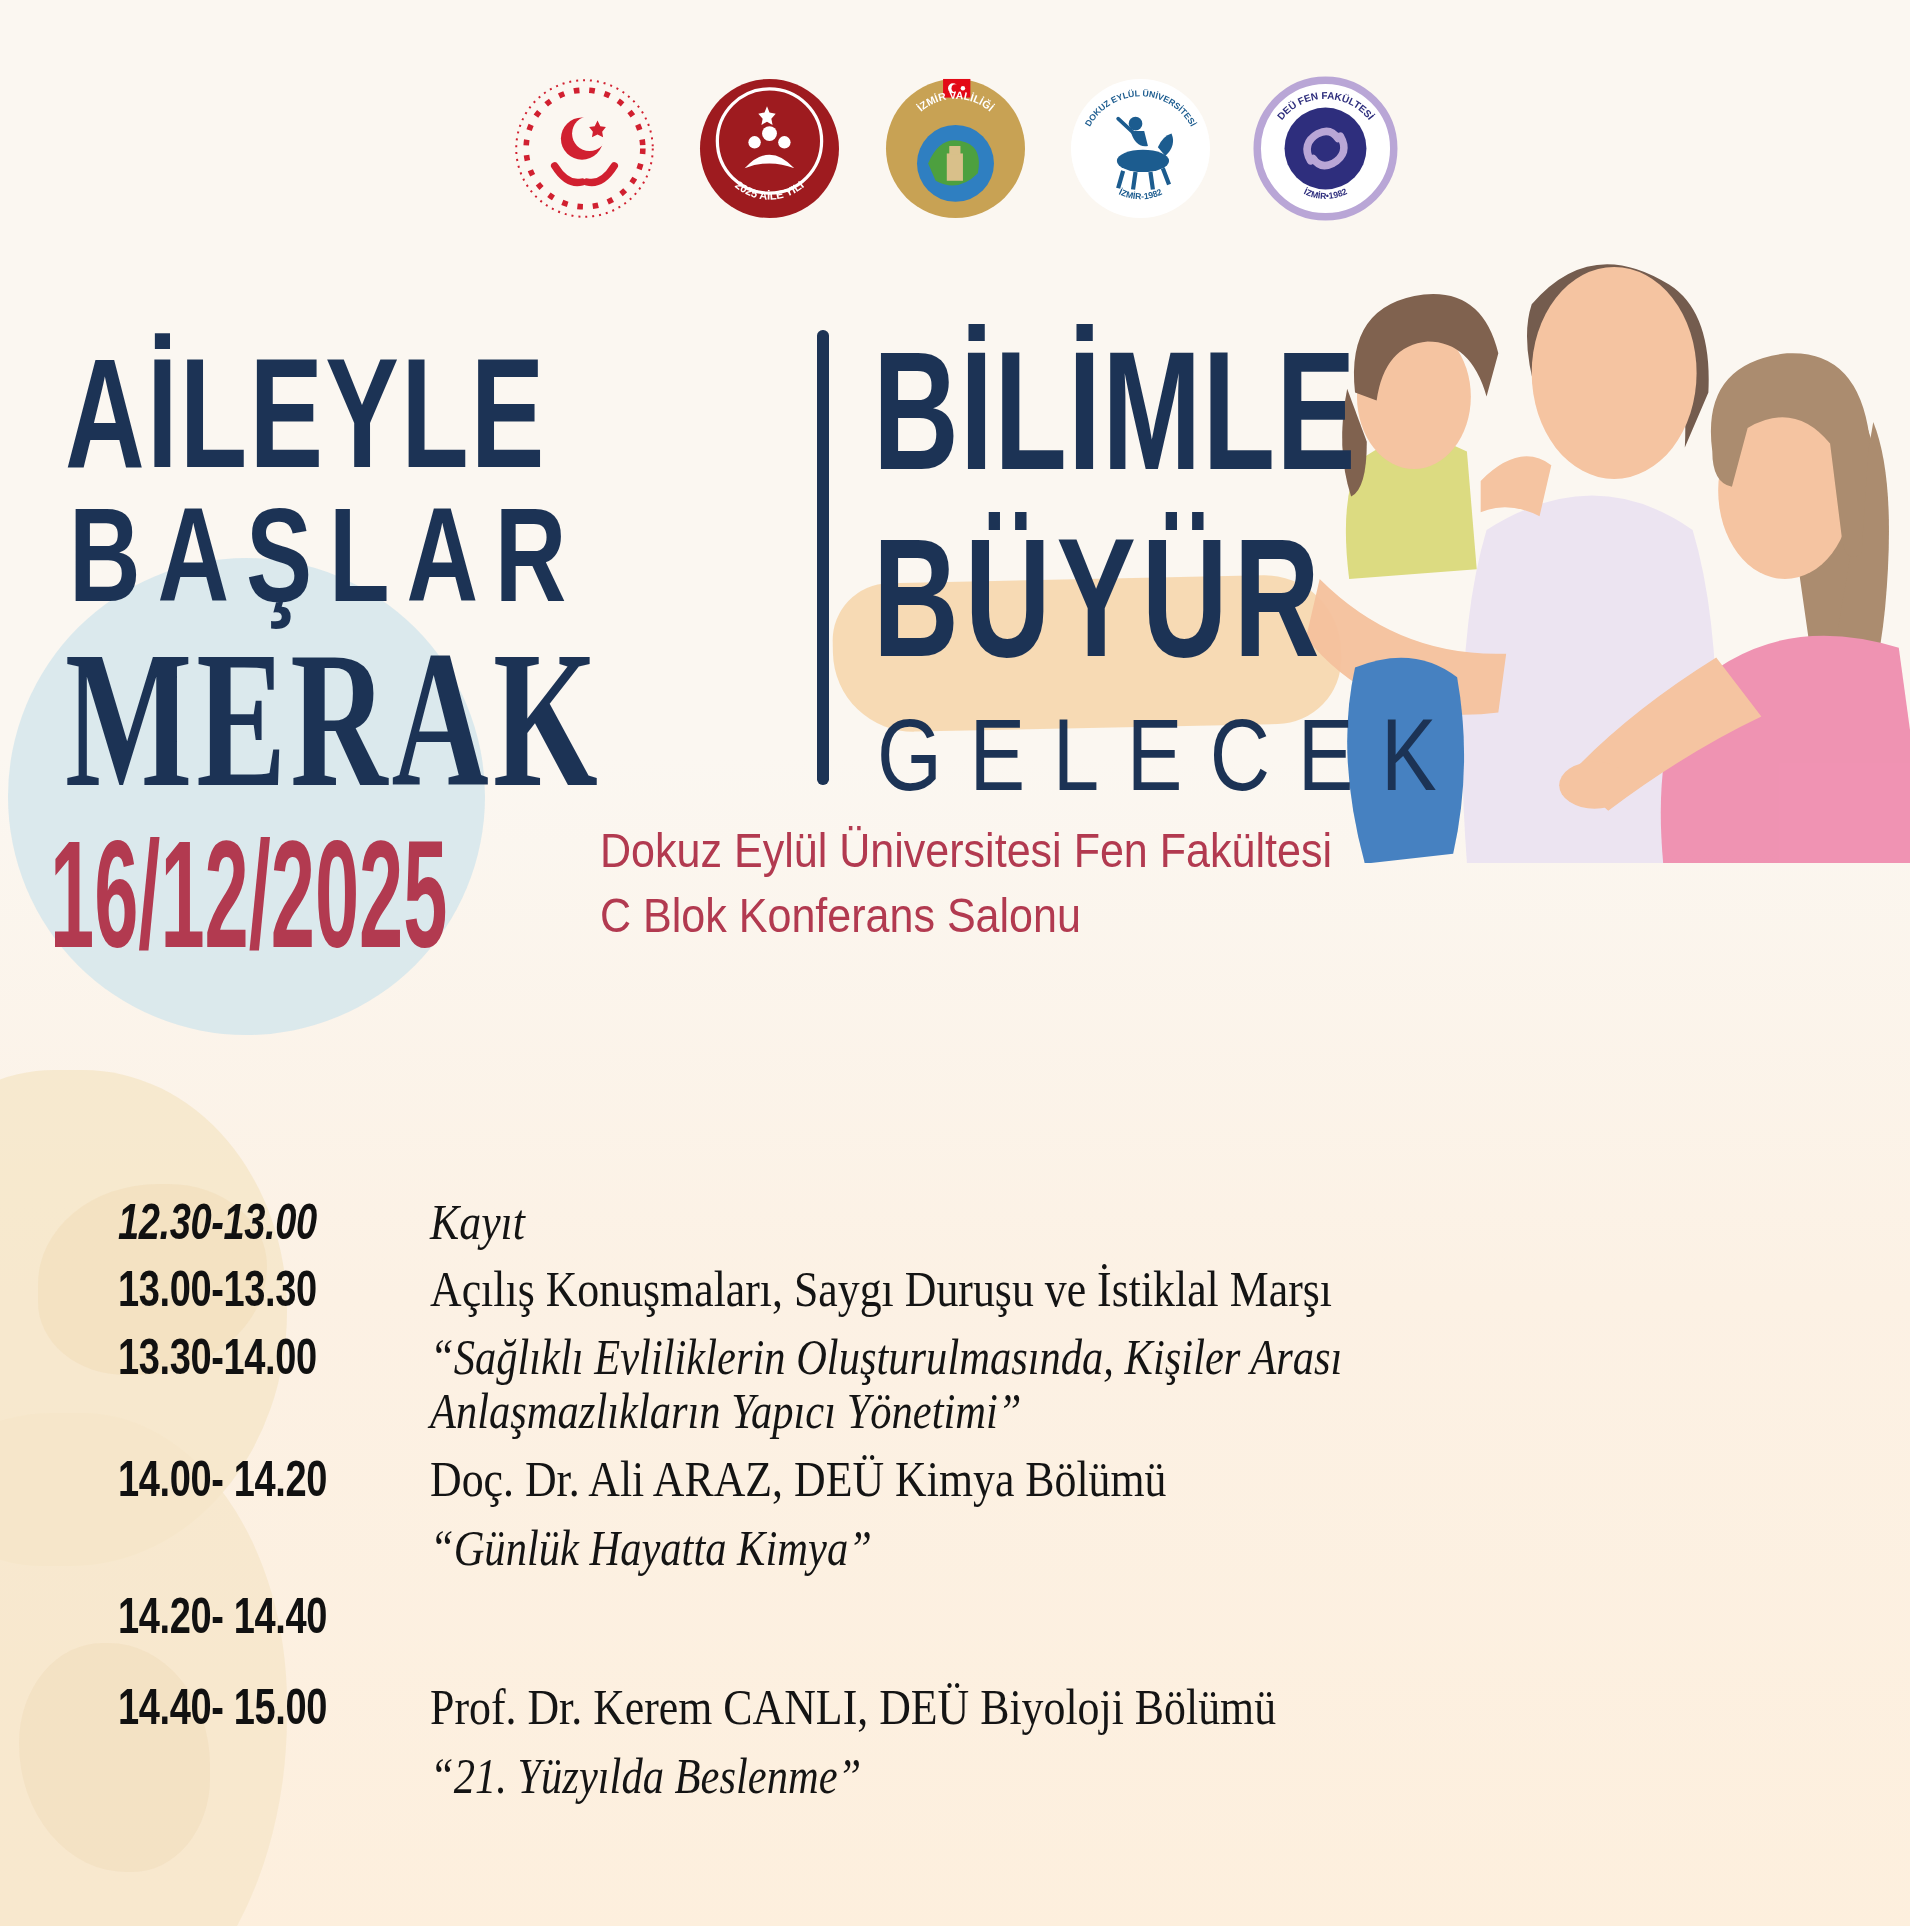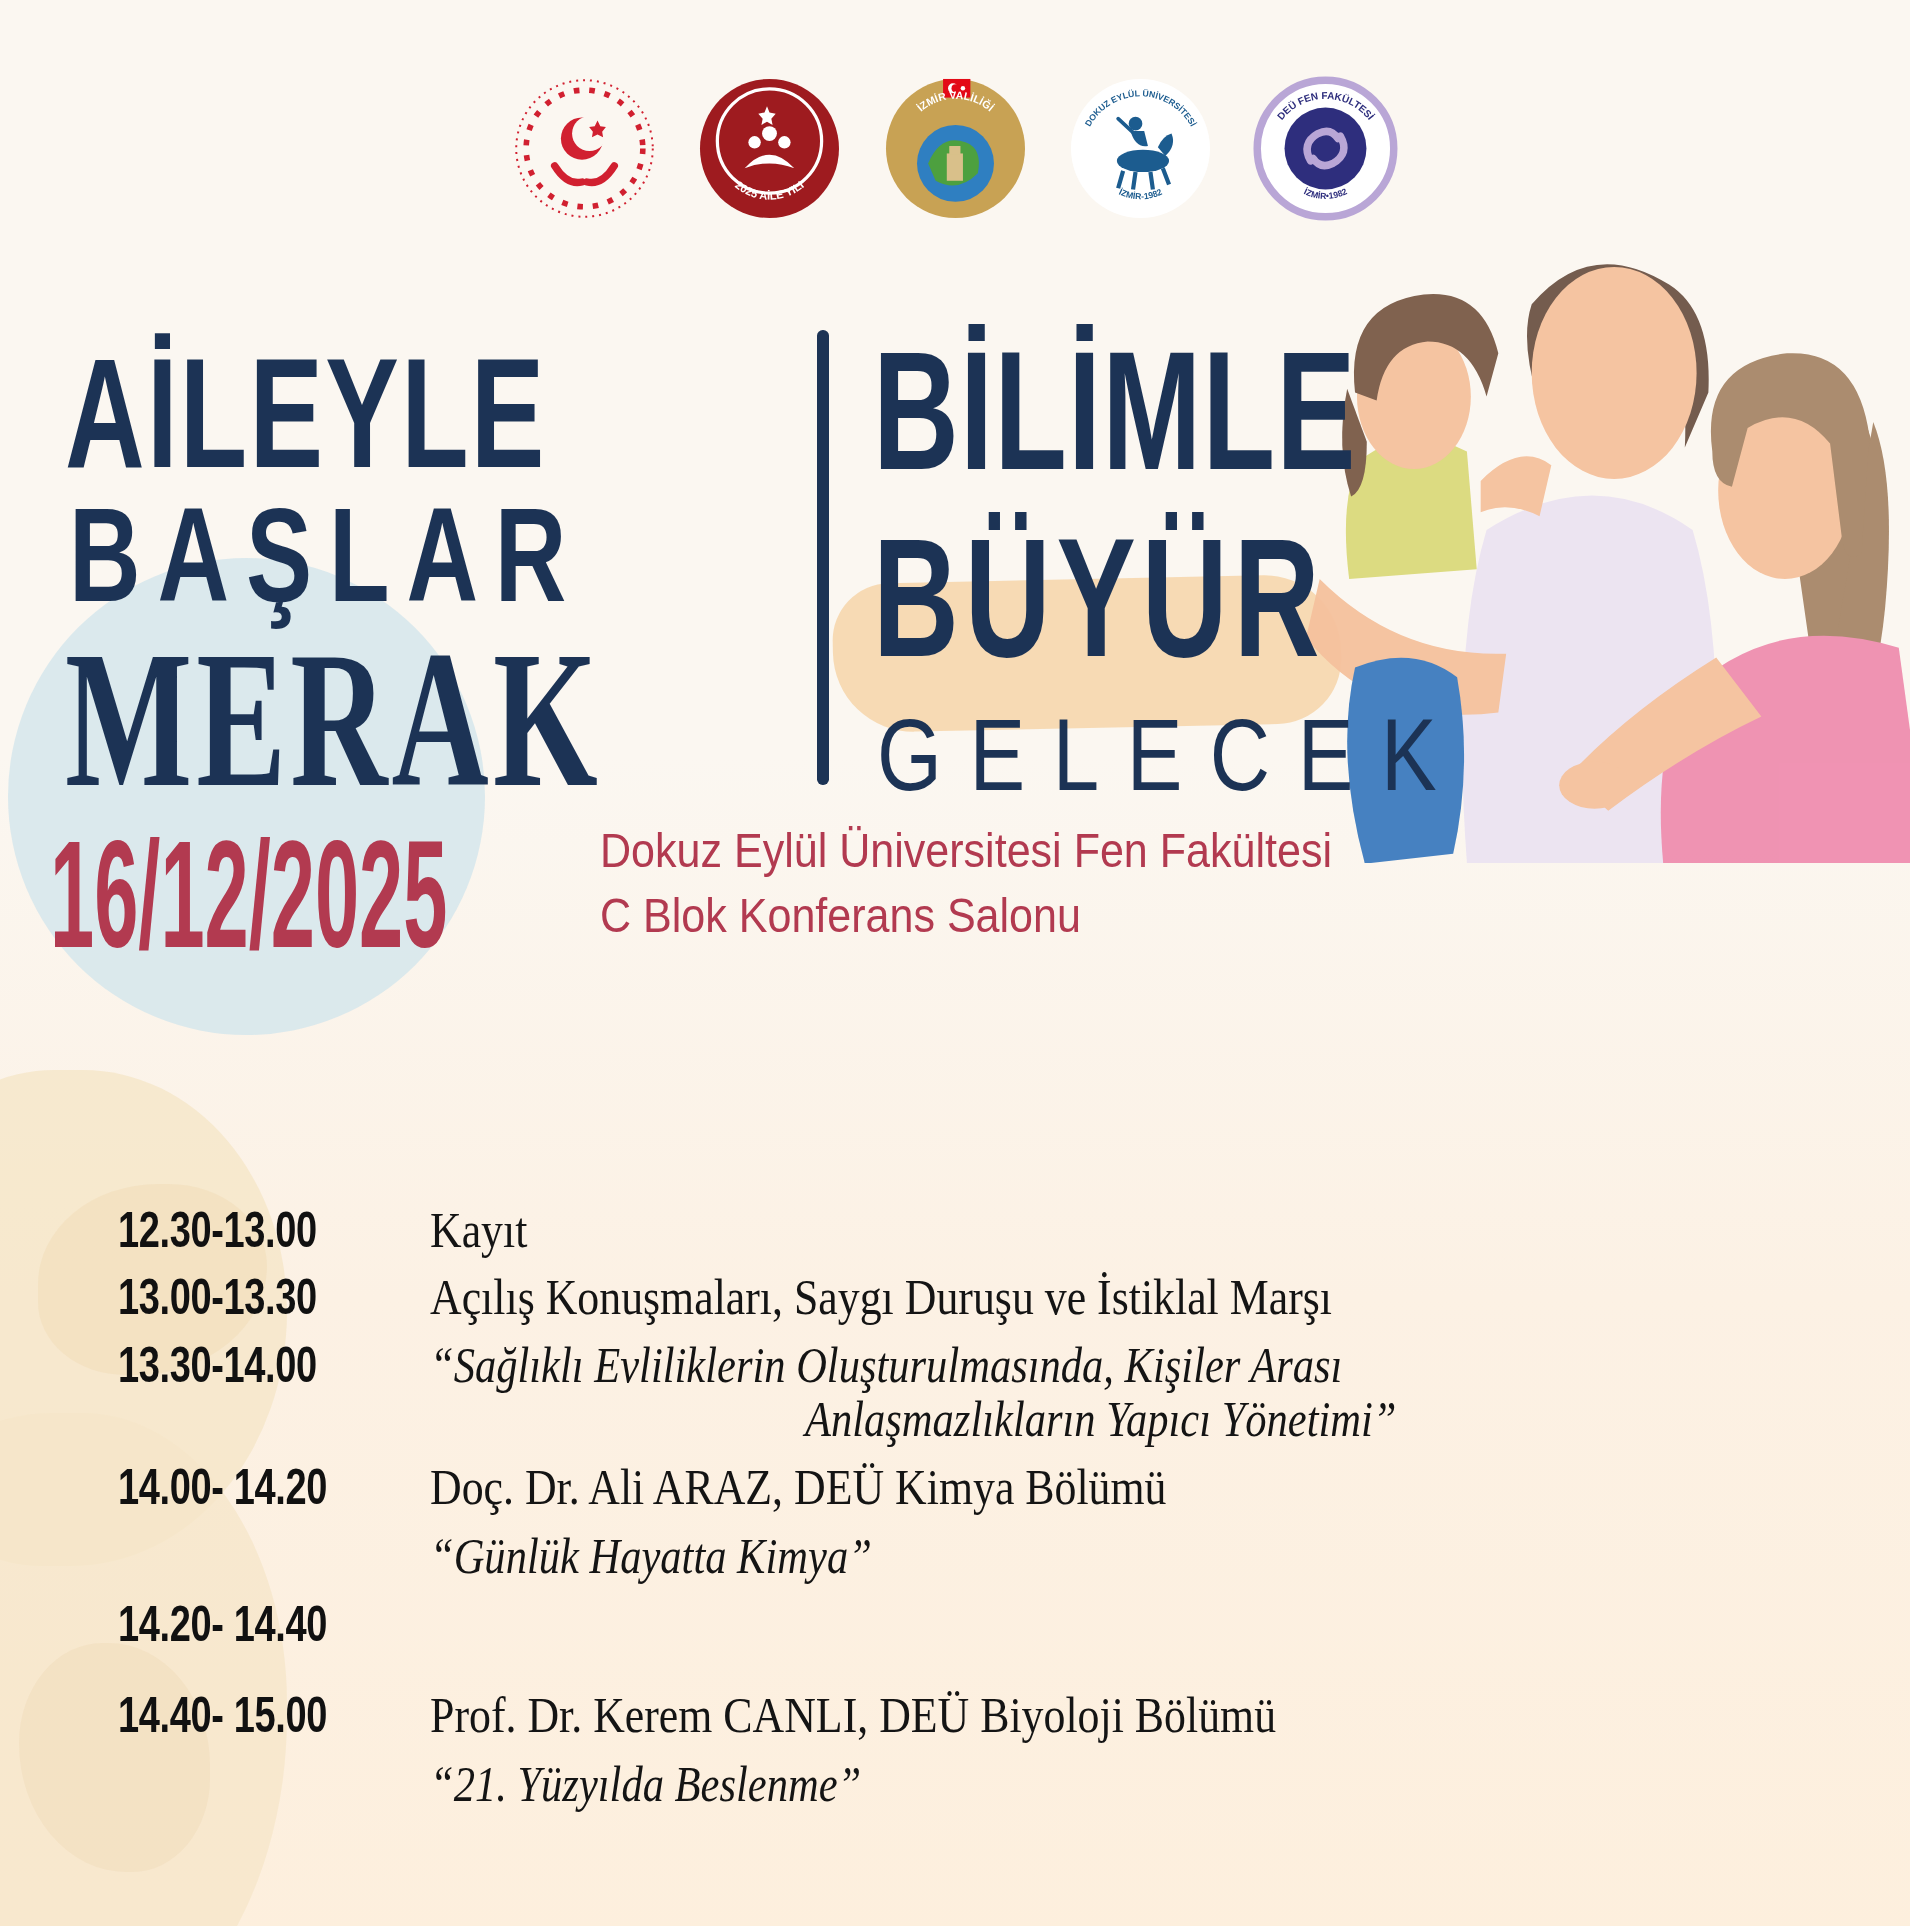--- a/index.html
+++ b/index.html
@@ -41,30 +41,30 @@
   .date{position:absolute;left:2.6vw;top:42.3vw;font-size:6.6vw;font-weight:700;color:var(--crimson);white-space:nowrap;transform:scale(.63,1.2);transform-origin:0 0;z-index:2;}
   .venue{position:absolute;left:31.4vw;top:42.9vw;font-size:2.3vw;line-height:1.34;font-weight:500;color:var(--crimson);transform:scale(.98,1.1);transform-origin:0 0;z-index:2;}
 
   
   .banner{position:absolute;left:21.7vw;top:53.3vw;width:60.9vw;height:7vw;background:var(--banner-pink);border-radius:1.4vw;display:flex;align-items:center;justify-content:center;z-index:2;}
   .banner .txt{font-size:4.35vw;font-weight:700;color:var(--navy);white-space:nowrap;transform:scaleX(.7);letter-spacing:.01em;}
 
   
   .schedule{position:absolute;left:6.2vw;top:62.6vw;right:1.8vw;z-index:2;}
   .row{display:flex;align-items:flex-start;margin-top:.8vw;}
-  .row:first-child{margin-top:8px;}
+  .row:first-child{margin-top:0;font-style:italic;}
   .row.rg-loose{margin-top:2.0vw;}
   .time{flex:0 0 16.3vw;font-weight:800;font-size:2.62vw;line-height:2.75vw;letter-spacing:-.01em;color:#111;white-space:nowrap;}
   .time .sq{display:inline-block;transform:scaleX(.76);transform-origin:0 50%;}
   .lines{flex:1 1 auto;min-width:0;}
   .line{font-family:"Liberation Serif",serif;font-size:2.7vw;line-height:2.75vw;color:#141414;white-space:nowrap;}
   .line .sq{display:inline-block;transform:scaleX(.85);transform-origin:0 50%;}
   .line.italic{font-style:italic;font-size:2.62vw;}
   .line + .line{margin-top:.9vw;}
-  .line.lg-tight{margin-top:.05vw;text-align:center;}
+  .line.lg-tight{margin-top:.05vw;}
 
   
   .arc-txt{font-family:"Liberation Sans",sans-serif;font-weight:700;}
 </style>
 </head>
 <body>
 
 <div id="poster">
 
   <div class="wash wash-blue"></div>

